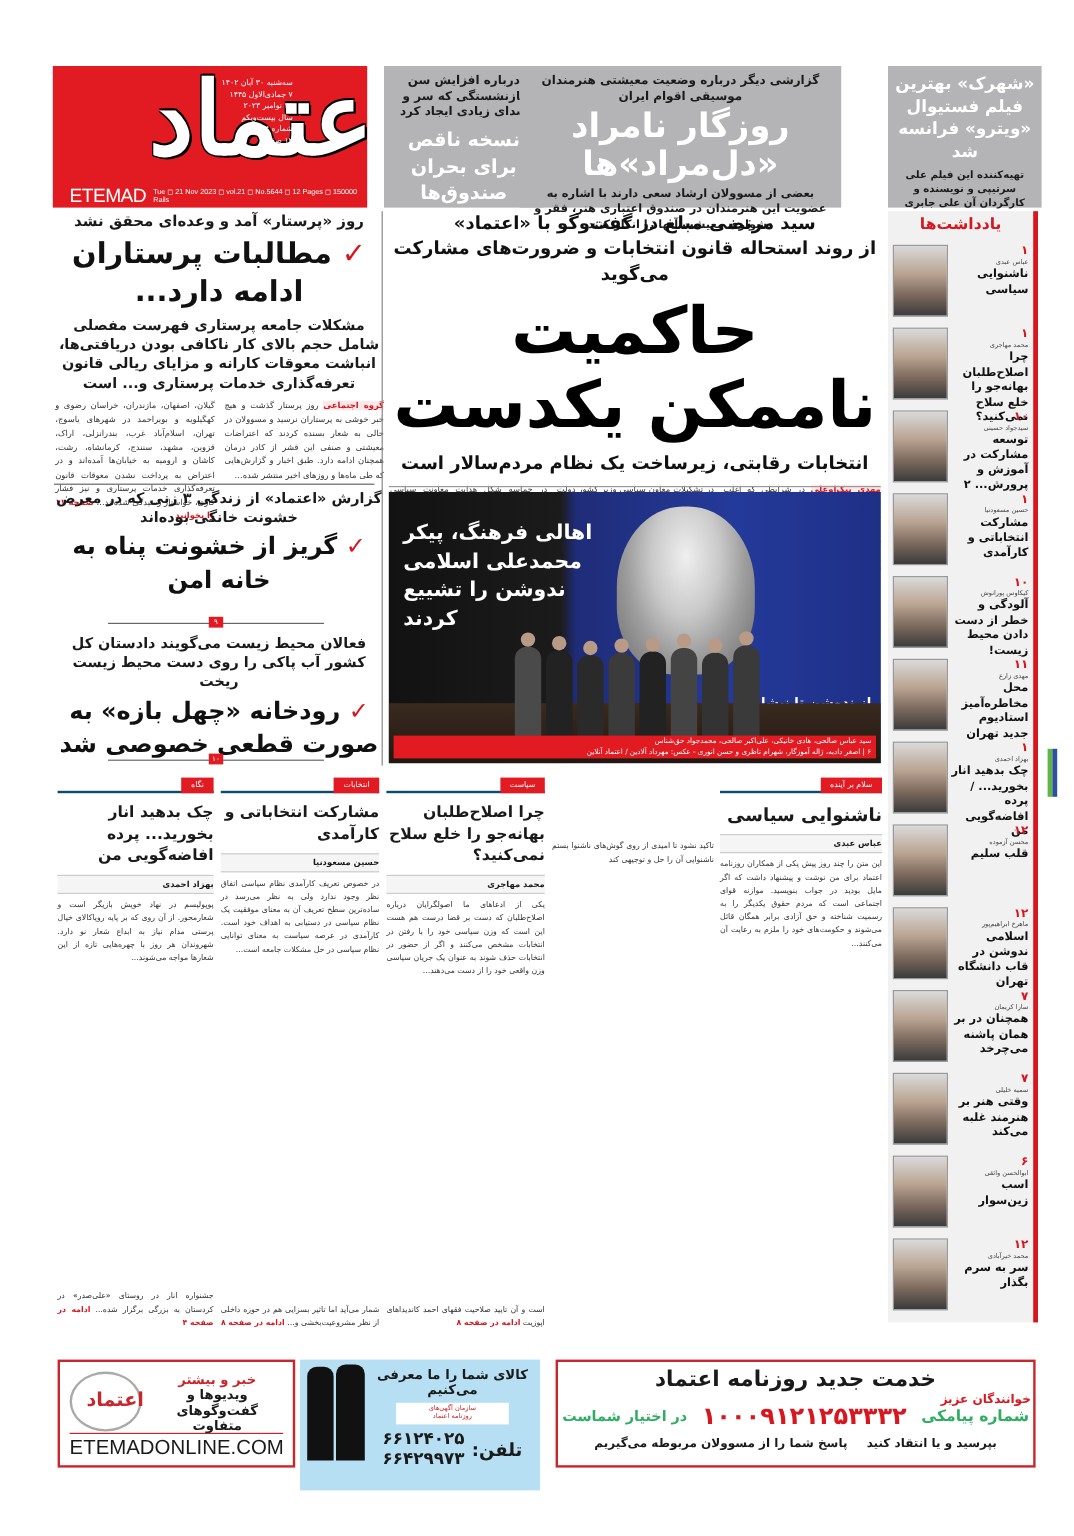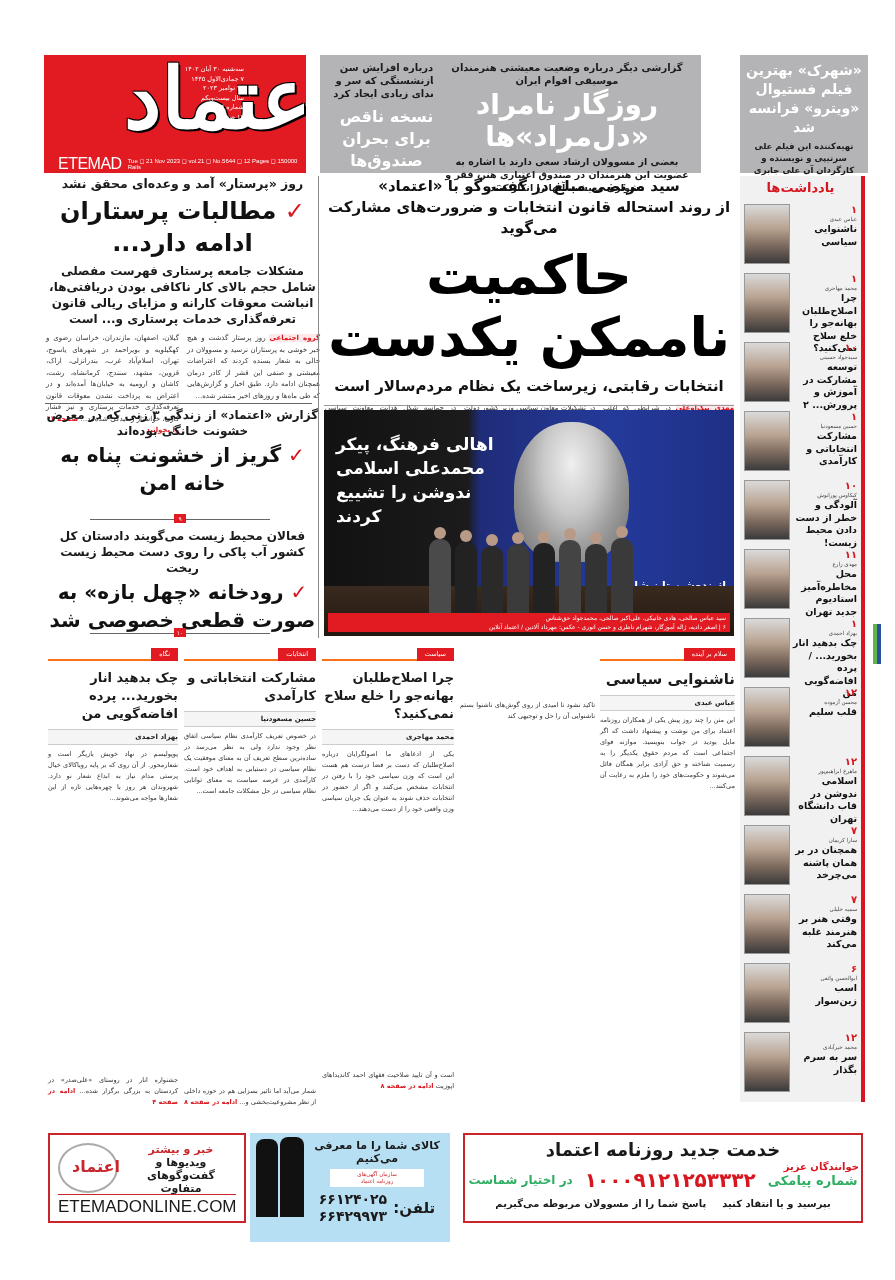--- a/index.html
+++ b/index.html
@@ -51,21 +51,21 @@
   .notes { left: 740px; top: 176px; width: 125px; height: 926px; background: #f1f1f1; border-right: 4px solid #d7161f; }
   .notes-title { text-align: center; font-weight: bold; font-size: 13px; color: #d7161f; padding-top: 4px; height: 26px; }
   .note { display: flex; flex-direction: row; justify-content: space-between; padding: 2px 4px 4px 4px; height: 69px; }
   .note .txt { width: 66px; text-align: right; }
   .note .num { color: #d7161f; font-weight: bold; font-size: 10px; line-height: 11px; }
   .note .auth { font-size: 5.5px; color: #444; line-height: 8px; }
   .note .nt { font-weight: bold; font-size: 9.5px; line-height: 12.5px; color: #111; }
   .note .pic { width: 46px; height: 60px; border: 1px solid #999; background: linear-gradient(180deg, #dadada 0%, #b9a391 40%, #7d6a5e 70%, #3b3b3b 100%); }
 
   
-  .tagbar { height: 13px; border-bottom: 2px solid #f97316; position: relative; }
+  .tagbar { height: 13px; border-bottom: 2px solid #0c4a6e; position: relative; }
   .tagbar .tag { position: absolute; right: 0; top: 0; background: #e21b23; color: #fff; font-size: 6.5px; padding: 1px 8px; height: 13px; line-height: 11px; }
   .art-title { font-weight: bold; font-size: 15px; line-height: 20px; text-align: right; margin-top: 8px; }
   .art-author { font-size: 7px; font-weight: bold; border-top: 1px solid #ccc; border-bottom: 1px solid #ccc; padding: 3px 0; margin-top: 6px; text-align: right; background: #f5f5f5; }
 
   
   .ad-etemadonline { left: 48px; top: 1133px; width: 198px; height: 90px; border: 2px solid #c8262c; background: #fff; direction: ltr; }
   .ad-products { left: 250px; top: 1133px; width: 200px; height: 109px; background: #b7dff3; direction: ltr; }
   .ad-sms { left: 463px; top: 1133px; width: 400px; height: 90px; border: 2px solid #c8262c; background: #fff; }
 </style>
 </head>
@@ -311,21 +311,21 @@
   <div class="body-col" style="font-size:6.5px;line-height:11px;">تاکید نشود تا امیدی از روی گوش‌های ناشنوا بستم ناشنوایی آن را حل و توجیهی کند</div>
 </div>
 
 <div class="abs" style="left:322px;top:648px;width:132px;height:460px;">
   <div class="tagbar">
       <span class="tag">سیاست</span>
     </div>
   <div class="art-title" style="font-size:13px;line-height:18px;">چرا اصلاح‌طلبان بهانه‌جو را خلع سلاح نمی‌کنید؟</div>
   <div class="art-author">محمد مهاجری</div>
   <div class="body-col" style="margin-top:4px;font-size:6.5px;line-height:11px;">یکی از ادعاهای ما اصولگرایان درباره اصلاح‌طلبان که دست بر قضا درست هم هست این است که وزن سیاسی خود را با رفتن در انتخابات مشخص می‌کنند و اگر از حضور در انتخابات حذف شوند به عنوان یک جریان سیاسی وزن واقعی خود را از دست می‌دهند...</div>
-  <div class="body-col" style="font-size:6.5px;line-height:11px;position:absolute;bottom:16px;margin-top:12px;">
+  <div class="body-col" style="font-size:6.5px;line-height:11px;position:absolute;bottom:0;margin-top:12px;">
     <span>است و آن تایید صلاحیت فقهای احمد کاندیداهای اپوزیت</span>
     <span class="cont">ادامه در صفحه ۸</span>
   </div>
 </div>
 
 <div class="abs" style="left:184px;top:648px;width:132px;height:460px;">
   <div class="tagbar">
       <span class="tag">انتخابات</span>
     </div>
   <div class="art-title" style="font-size:13px;line-height:18px;">مشارکت انتخاباتی و کارآمدی</div>

